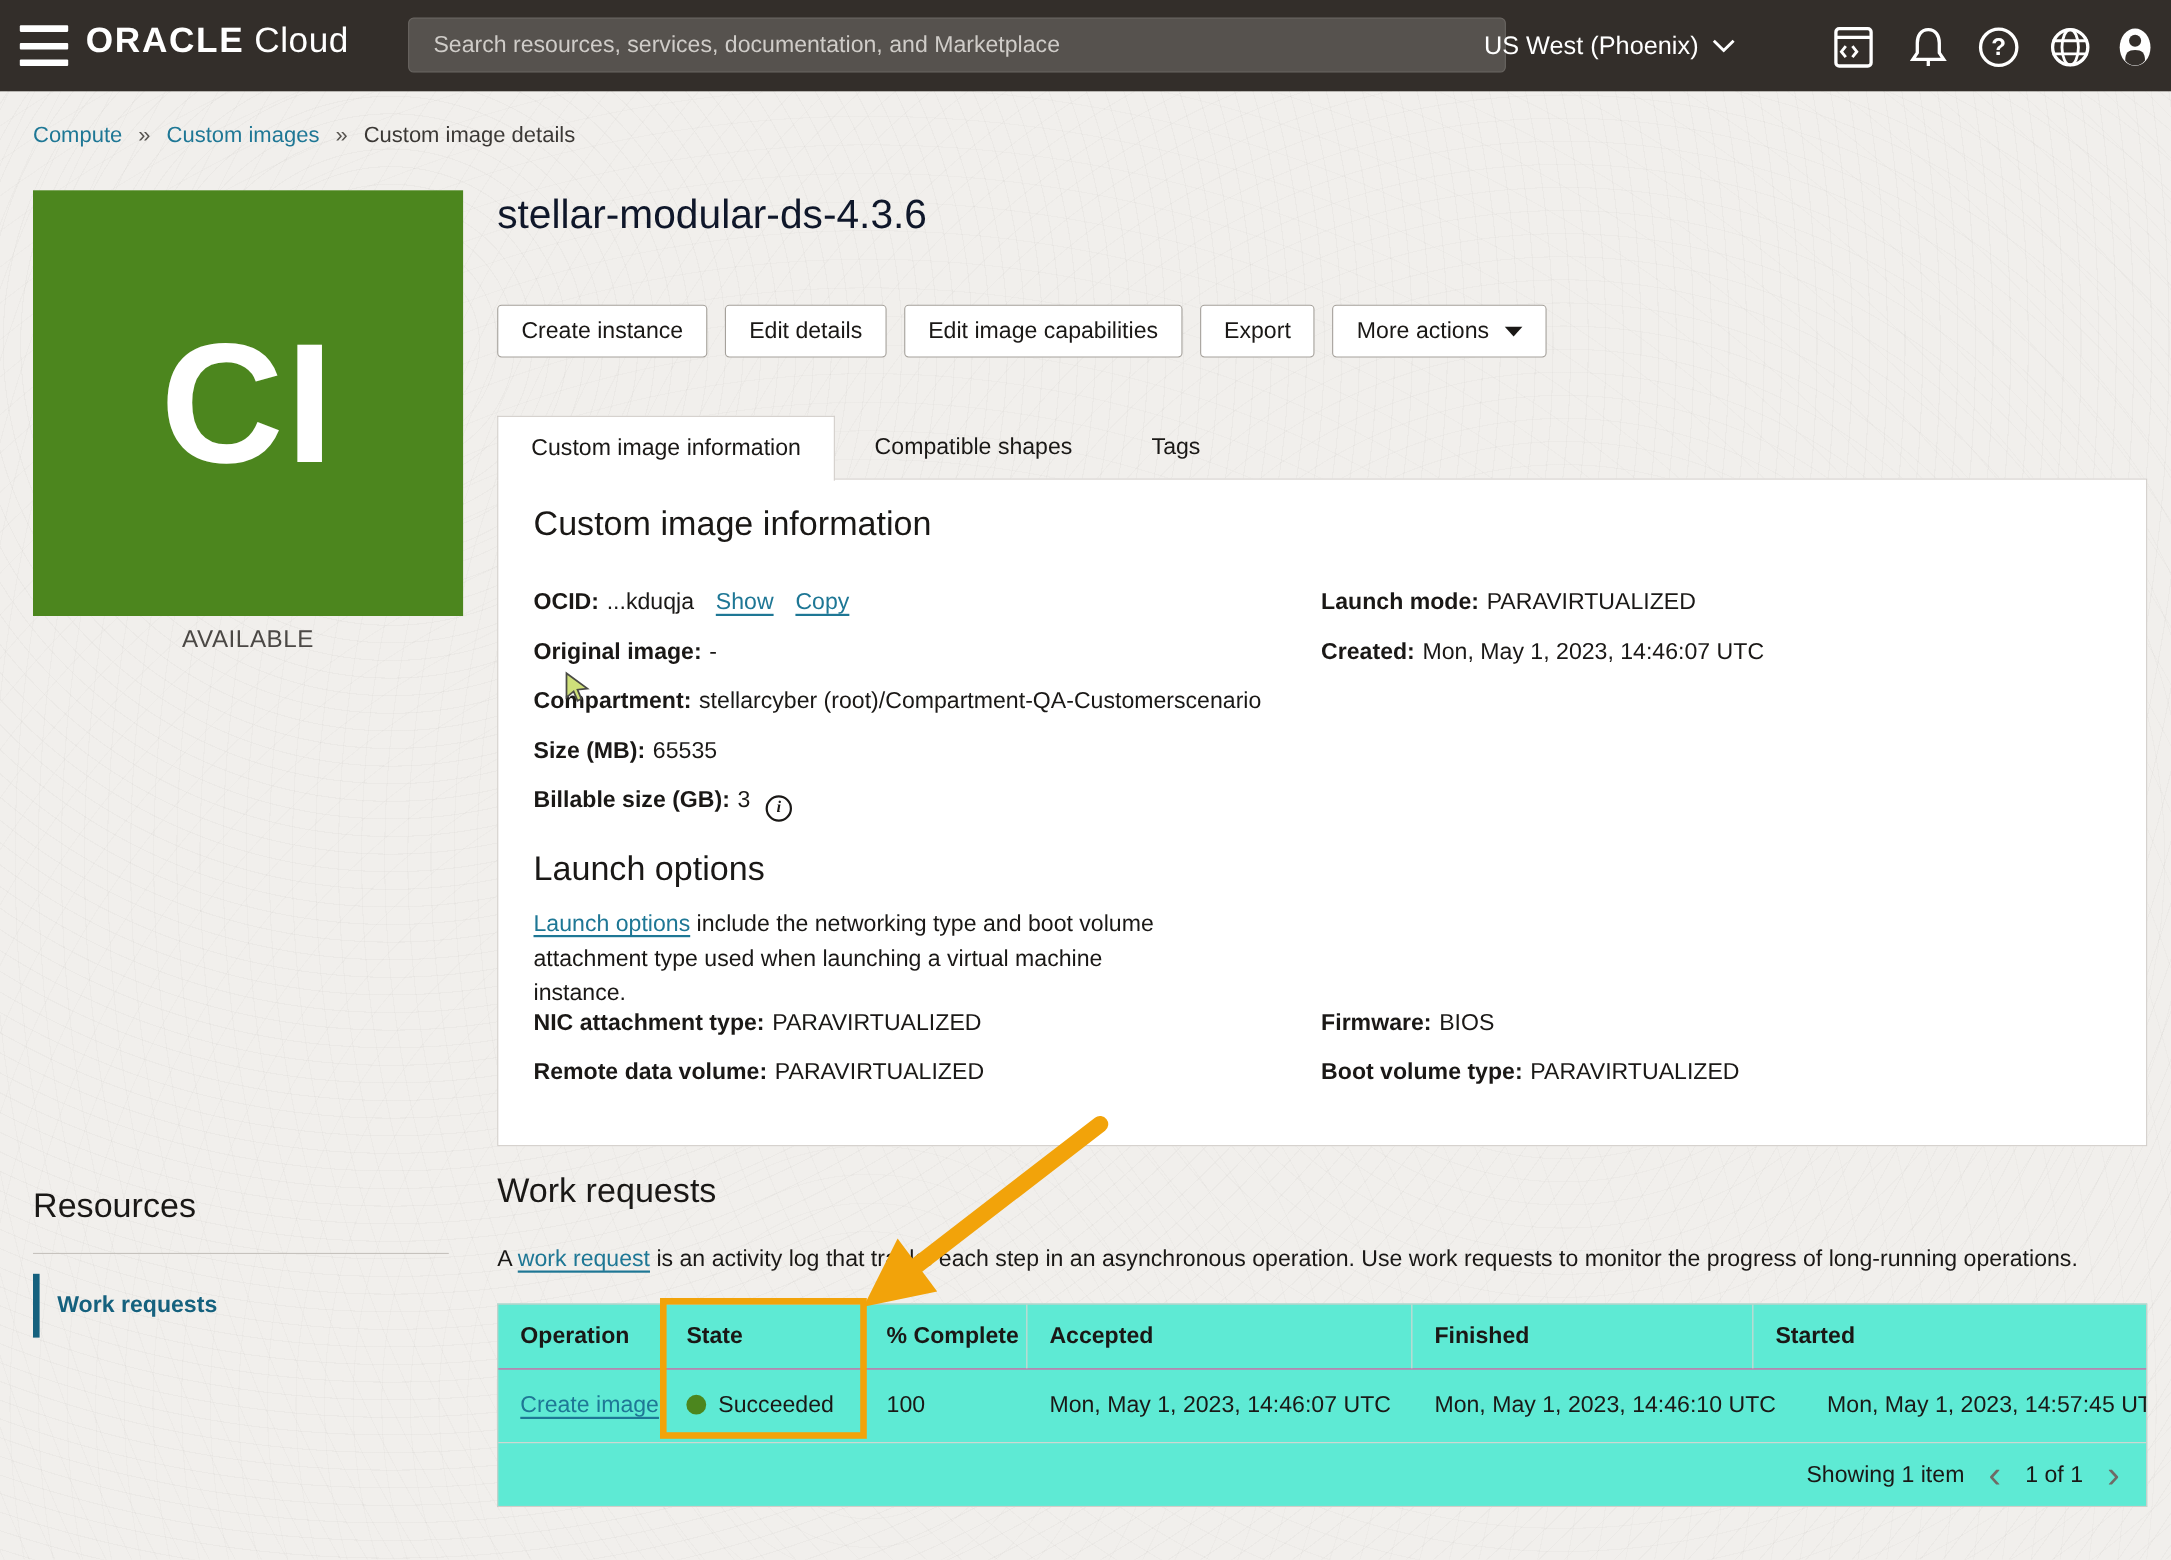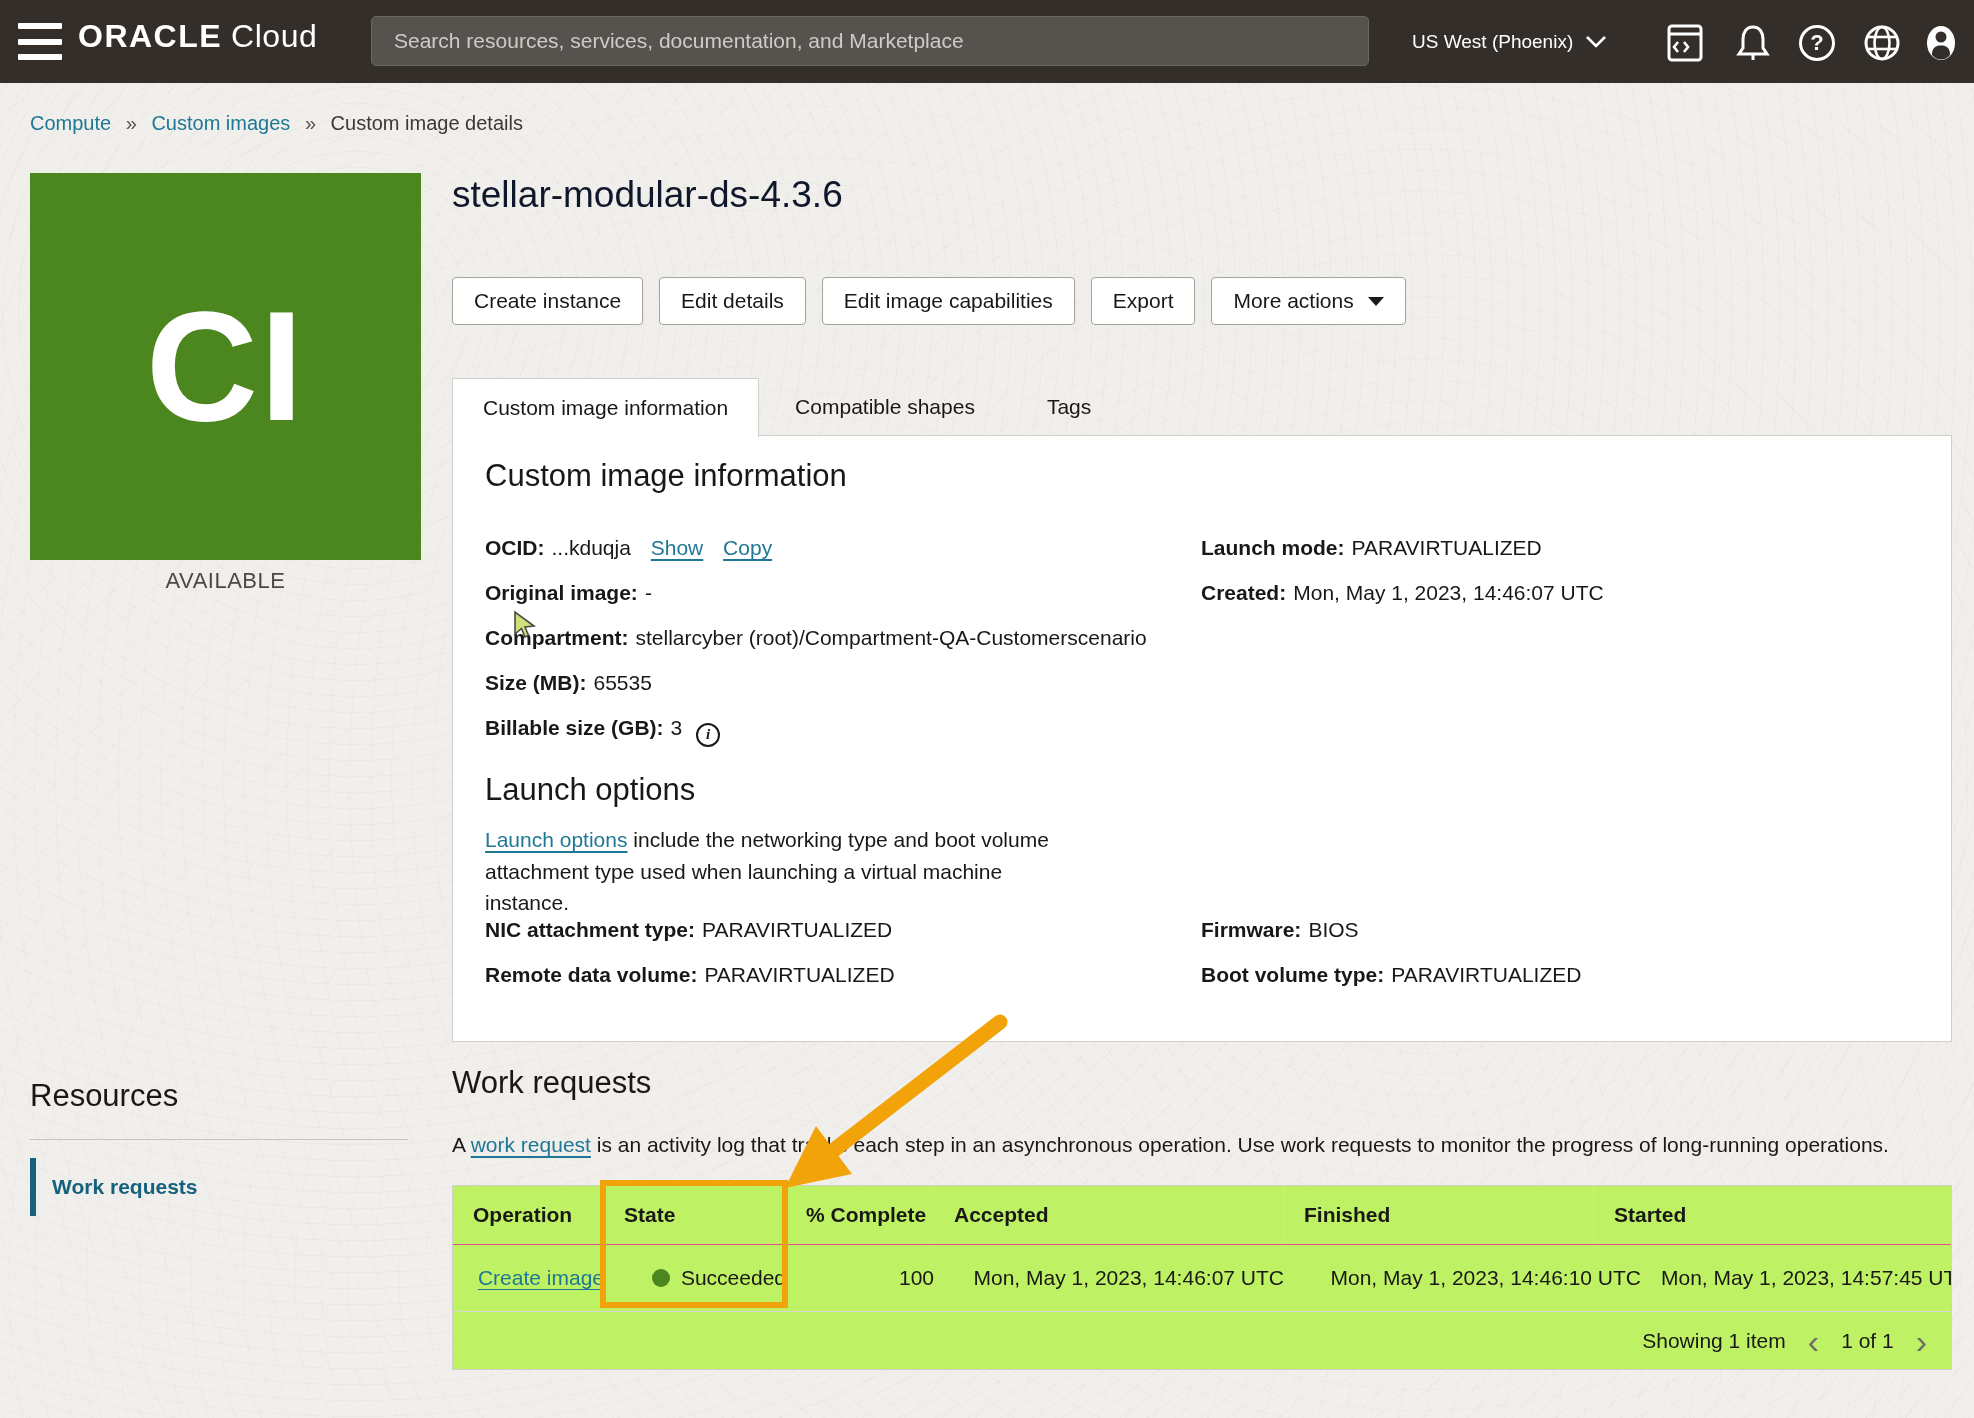--- a/index.html
+++ b/index.html
@@ -27,21 +27,21 @@
   .brand{ position:absolute; left:78px; top:18px; font-size:32px; color:#fff; white-space:nowrap; }
   .brand .oracle{ font-weight:700; letter-spacing:1.5px; }
   .brand .cloud{ font-weight:400; margin-left:9px; letter-spacing:0.5px; }
   .search{
     position:absolute; left:371px; top:16px; width:998px; height:50px;
     background:#56524e; border:1px solid #6a6662; border-radius:5px;
     color:#e9e7e4; font-size:21px; padding:0 22px;
     font-family:"Liberation Sans","DejaVu Sans",sans-serif;
   }
   .search::placeholder{ color:#cfccc8; opacity:1; }
-  .region{ position:absolute; left:1412px; top:0; height:83px; display:flex; align-items:center; gap:12px; color:#fff; font-size:19px; cursor:pointer; white-space:nowrap; }
+  .region{ position:absolute; left:1349px; top:0; height:83px; display:flex; align-items:center; gap:12px; color:#fff; font-size:23px; cursor:pointer; white-space:nowrap; }
   .tb-icon{ position:absolute; top:22px; width:42px; height:42px; display:flex; align-items:center; justify-content:center; cursor:pointer; }
   .tb-icon svg{ display:block; }
   .i-shell{ left:1664px; } .i-bell{ left:1732px; } .i-help{ left:1796px; } .i-globe{ left:1861px; } .i-user{ left:1920px; }
   .help-circle{ width:36px; height:36px; border:3px solid #fff; border-radius:50%; color:#fff; font-size:22px; font-weight:700; display:flex; align-items:center; justify-content:center; }
 
   
   .breadcrumb{ position:absolute; left:30px; top:112px; font-size:20px; white-space:nowrap; }
   .breadcrumb a{ color:#1e7795; text-decoration:none; cursor:pointer; }
   .breadcrumb .sep{ color:#55524e; margin:0 9px; }
   .breadcrumb .current{ color:#3b3835; }
@@ -86,21 +86,21 @@
     align-items:center; justify-content:center; font-size:15px; font-style:italic;
     font-family:"Liberation Serif","DejaVu Serif",serif; font-weight:700;
     vertical-align:-4px; margin-left:8px; cursor:pointer;
   }
   .lo-desc{ position:absolute; left:32px; top:388px; width:590px; font-size:21px; line-height:1.5; color:#1a1816; white-space:normal; }
 
   
   .wr-heading{ position:absolute; left:452px; top:1065px; font-size:31px; font-weight:400; }
   .wr-desc{ position:absolute; left:452px; top:1133px; width:1490px; font-size:21px; color:#1a1816; }
 
-  .wr-table{ position:absolute; left:452px; top:1185px; width:1500px; background:#bef264; border:1px solid #d2cec9;text-align:right; }
+  .wr-table{ position:absolute; left:452px; top:1185px; width:1500px; background:#5eead4; border:1px solid #d2cec9; }
   .trow{ display:flex; align-items:center; }
   .thead{ height:58px; font-weight:700; font-size:21px; }
   .tbody{ height:67px; border-top:1px solid #ec4899; font-size:21px; }
   .tfoot{ height:58px; border-top:1px solid #dad6d2; font-size:21px; justify-content:flex-end; padding-right:22px; gap:20px; color:#1a1816; }
   .cell{ padding-left:20px; white-space:nowrap; overflow:hidden; }
   .thead .cell{ border-right:1px solid #dad6d2; height:100%; display:flex; align-items:center; }
   .thead .cell:last-child{ border-right:none; }
   .c1{ width:151px; } .c2{ width:182px; } .c3{ width:148px; } .c4{ width:350px; } .c5{ width:357px; } .c6{ width:310px; }
   .dot{ display:inline-block; width:18px; height:18px; border-radius:50%; background:#4c861e; margin-right:11px; vertical-align:-2px; }
   .pager-chevron{ font-size:34px; color:#6f6b66; line-height:1; cursor:pointer; font-weight:400; padding:0 2px; }

